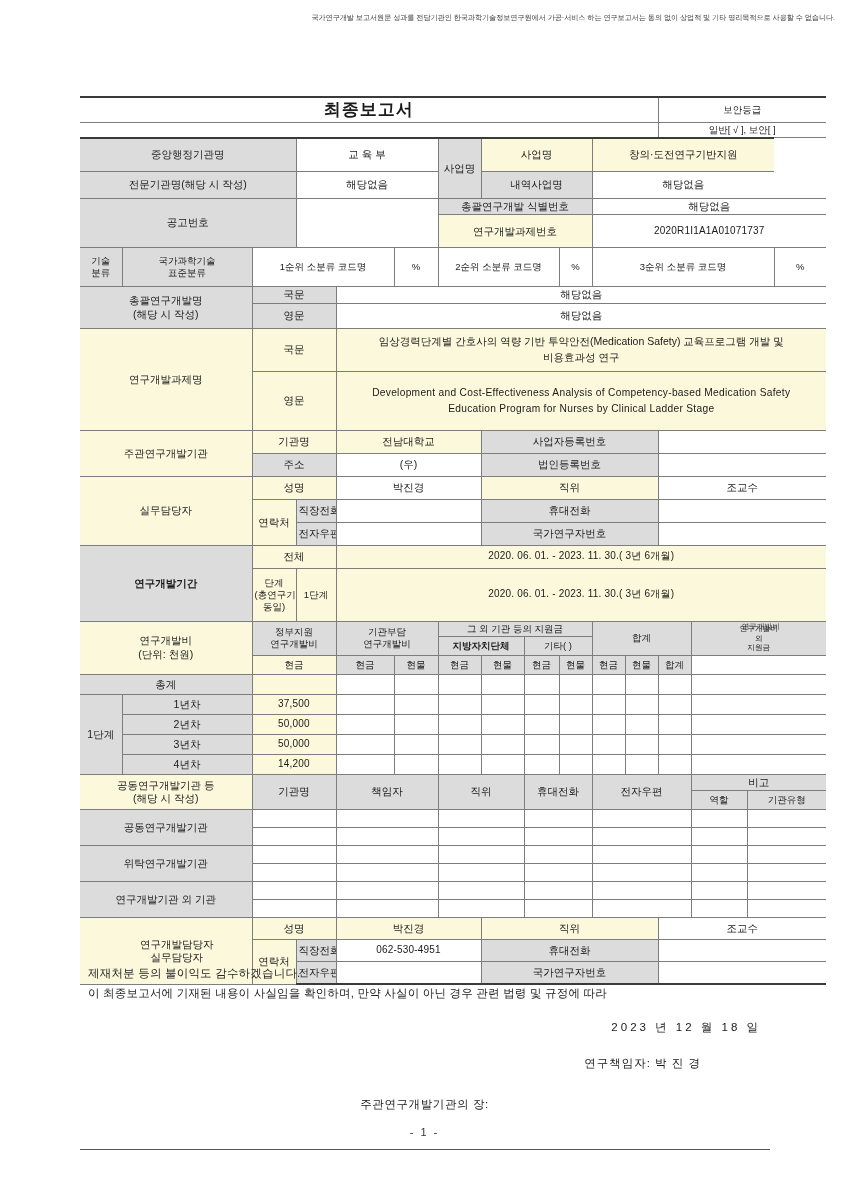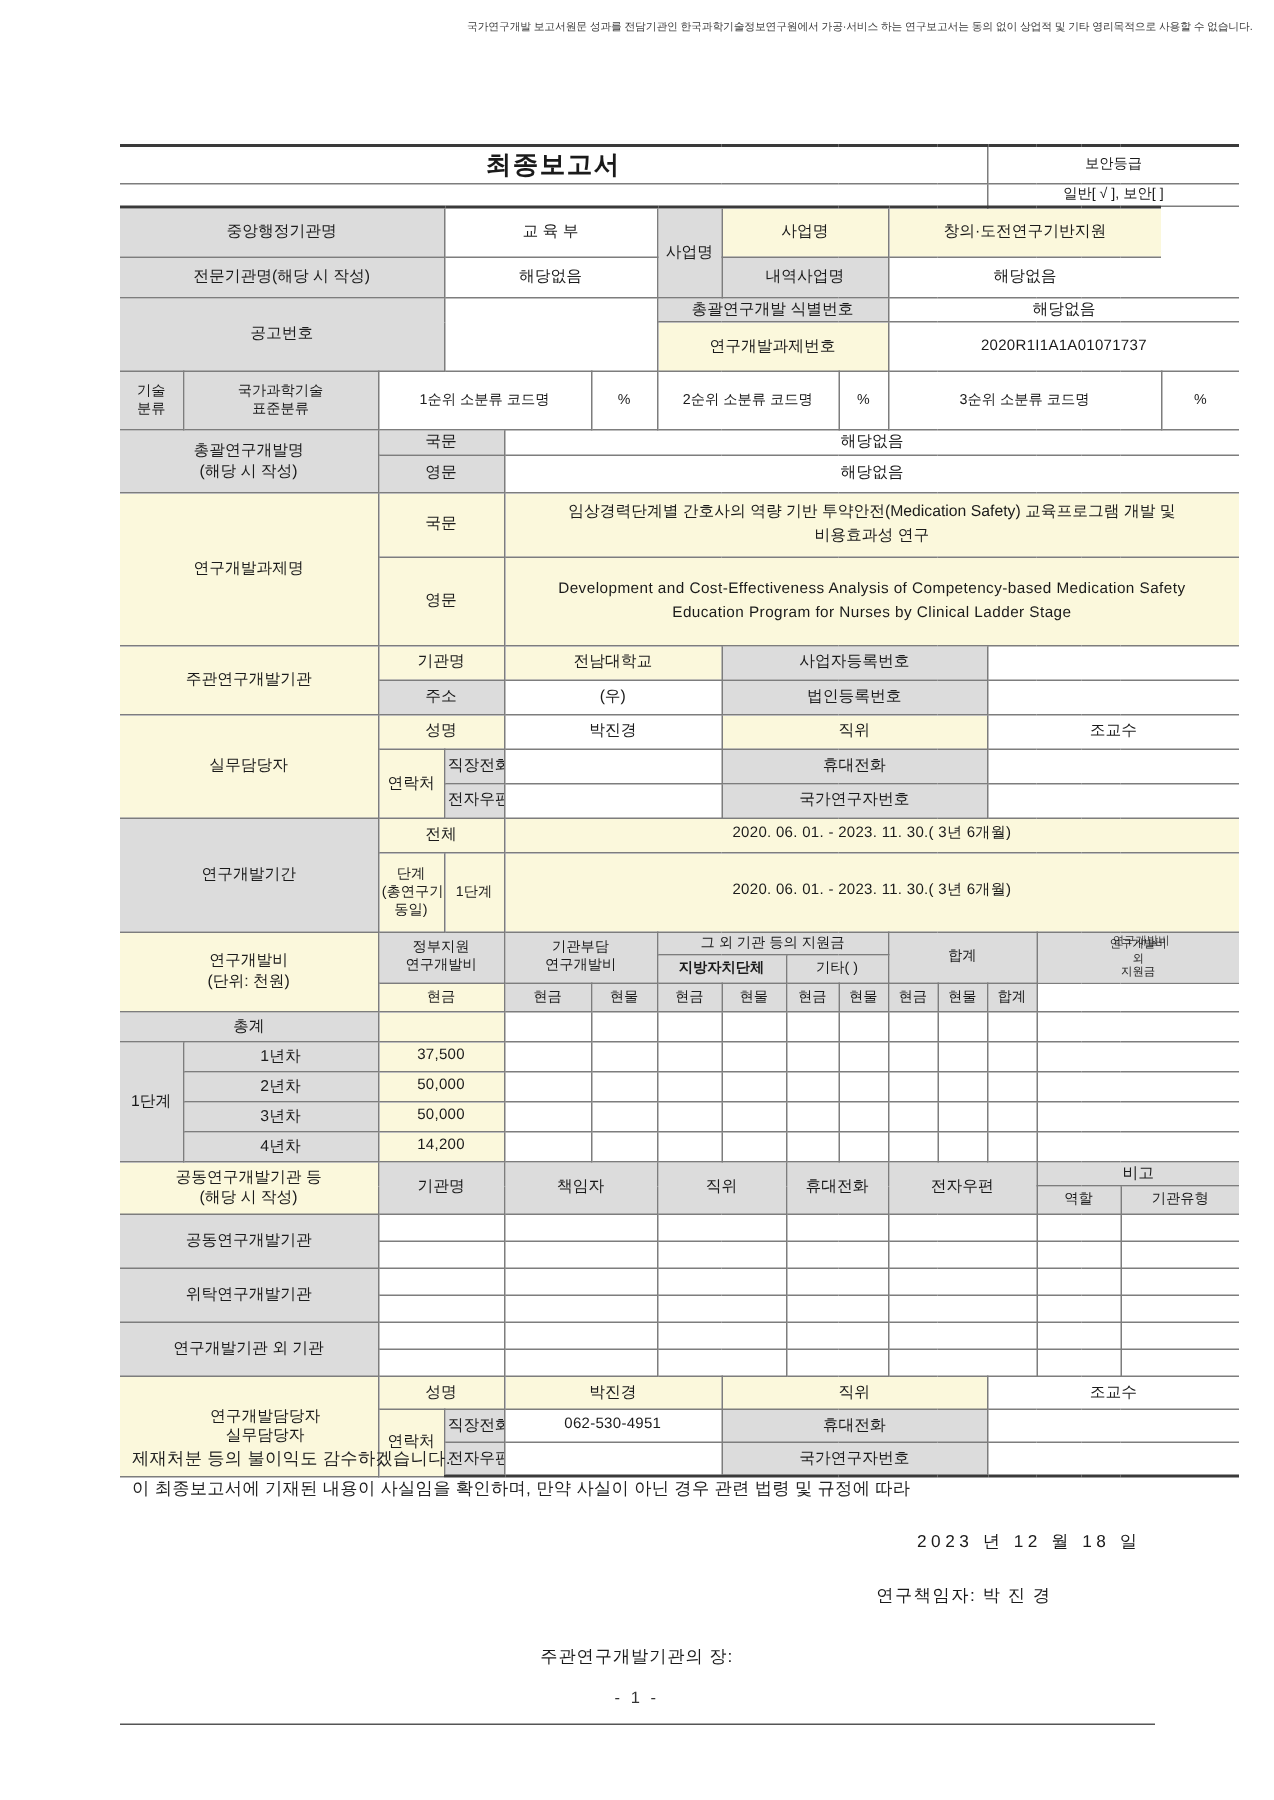--- a/index.html
+++ b/index.html
@@ -227,21 +227,21 @@
         <td class="white sec-label" colspan="5" style="border-right:none;"></td>
       </tr>
       <tr>
         <td class="gray sec-label" style="height:20px;">전자우편</td>
         <td class="white sec-label" colspan="3"></td>
         <td class="gray sec-label" colspan="5">국가연구자번호</td>
         <td class="white sec-label" colspan="5" style="border-right:none;"></td>
       </tr>
 
       <tr>
-        <td class="gray sec-label" colspan="2" rowspan="2" style="border-left:none;">연구개발기간</td>
+        <td class="gray sec-label" colspan="2" rowspan="2" style="border-left:none;font-weight:bold;">연구개발기간</td>
         <td class="cream sec-label" colspan="2" style="height:20px;">전체</td>
         <td class="cream num" colspan="13" style="border-right:none;">2020. 06. 01. - 2023. 11. 30.(  3년   6개월)</td>
       </tr>
       <tr>
         <td class="cream small stack" style="height:50px;">
           <div>단계</div>
           <div>(총연구기간과</div>
           <div>동일)</div>
         </td>
         <td class="cream small">1단계</td>

